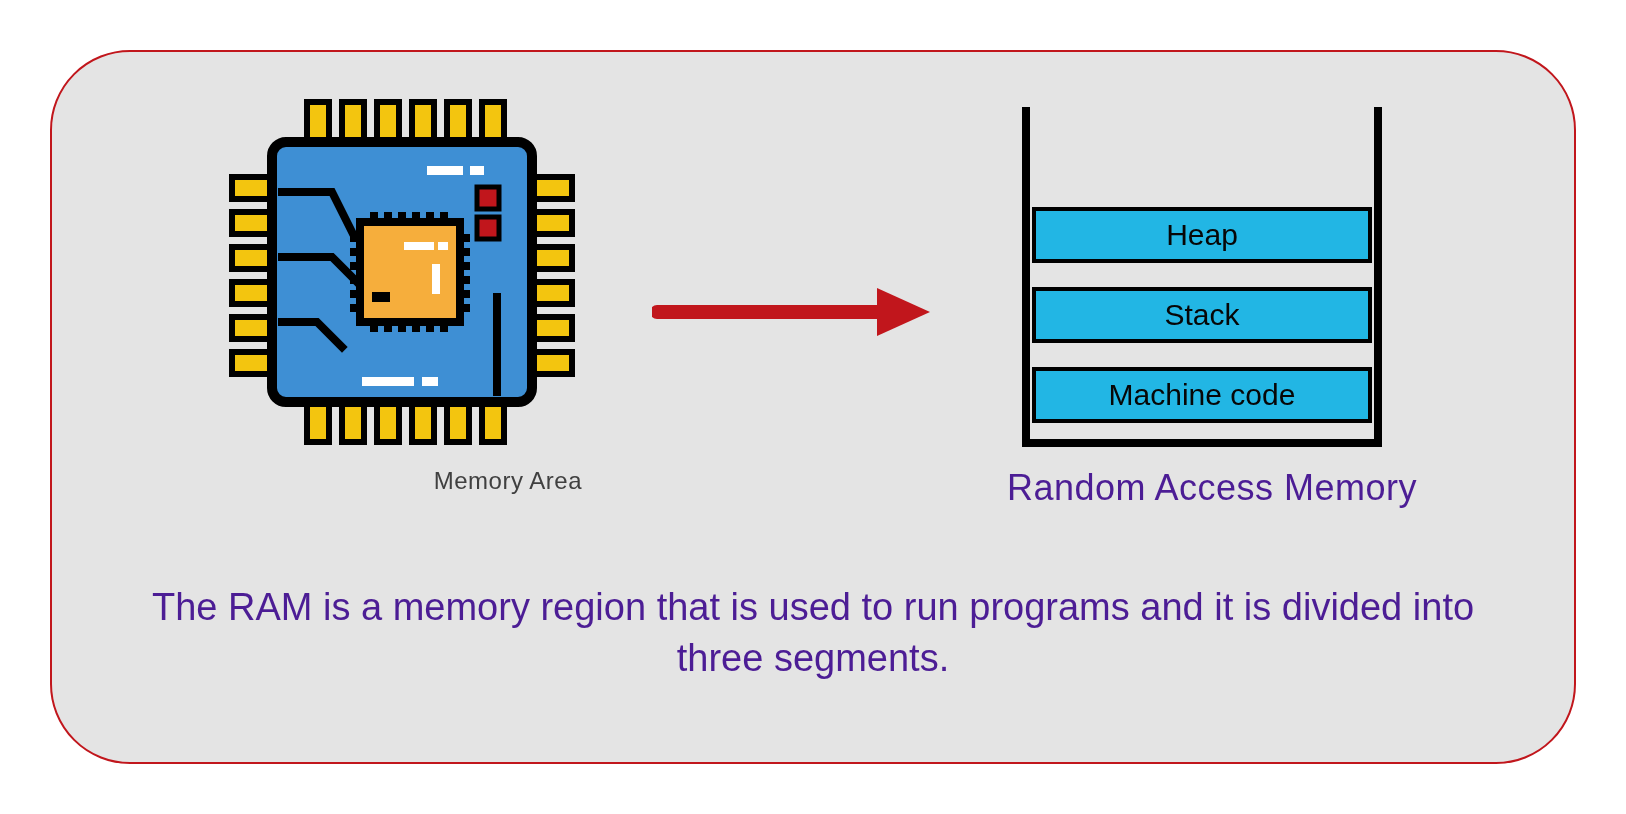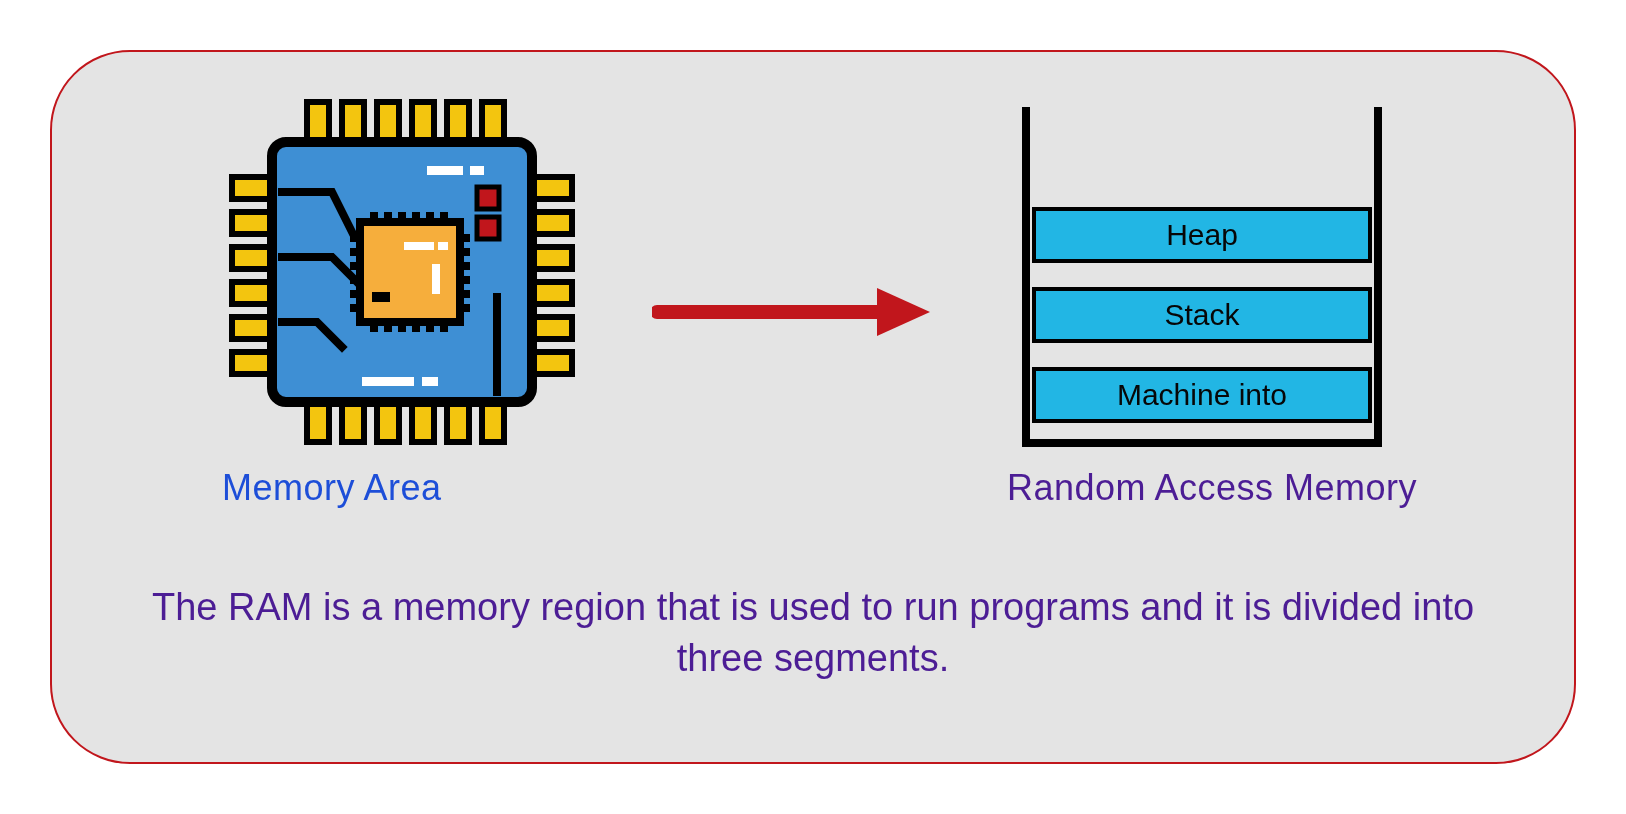--- a/index.html
+++ b/index.html
@@ -23,23 +23,23 @@
     left: 170px;
     top: 40px;
     width: 360px;
     height: 360px;
   }
   .chip-label {
     position: absolute;
     left: 170px;
     top: 415px;
     width: 360px;
-    text-align: left;
-    font-size: 36px;
-    color: #1d4ed8;
+    text-align: right;
+    font-size: 24px;
+    color: #404040;
     letter-spacing: .5px;
   }
 
   
   .arrow {
     position: absolute;
     left: 600px;
     top: 230px;
     width: 280px;
     height: 40px;
@@ -214,20 +214,20 @@
 
   <div class="ram">
     <div class="u"></div>
     <div class="slot heap">
         <span>Heap</span>
       </div>
     <div class="slot stack">
         <span>Stack</span>
       </div>
     <div class="slot code">
-        <span>Machine into</span>
+        <span>Machine code</span>
       </div>
   </div>
   <div class="ram-label">Random Access Memory</div>
 
   <div class="caption">The RAM is a memory region that is used to run programs and it is divided into three segments.</div>
 
 </div>
 
 </body></html>

